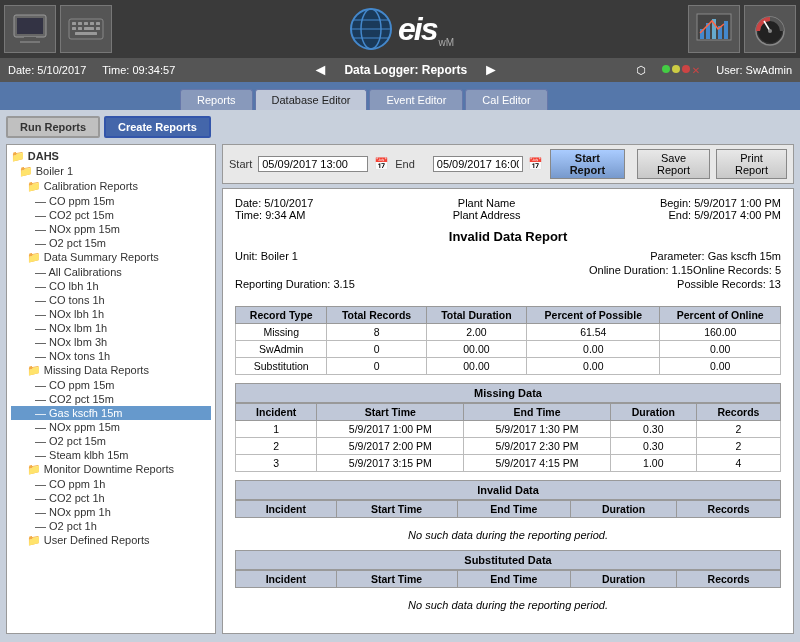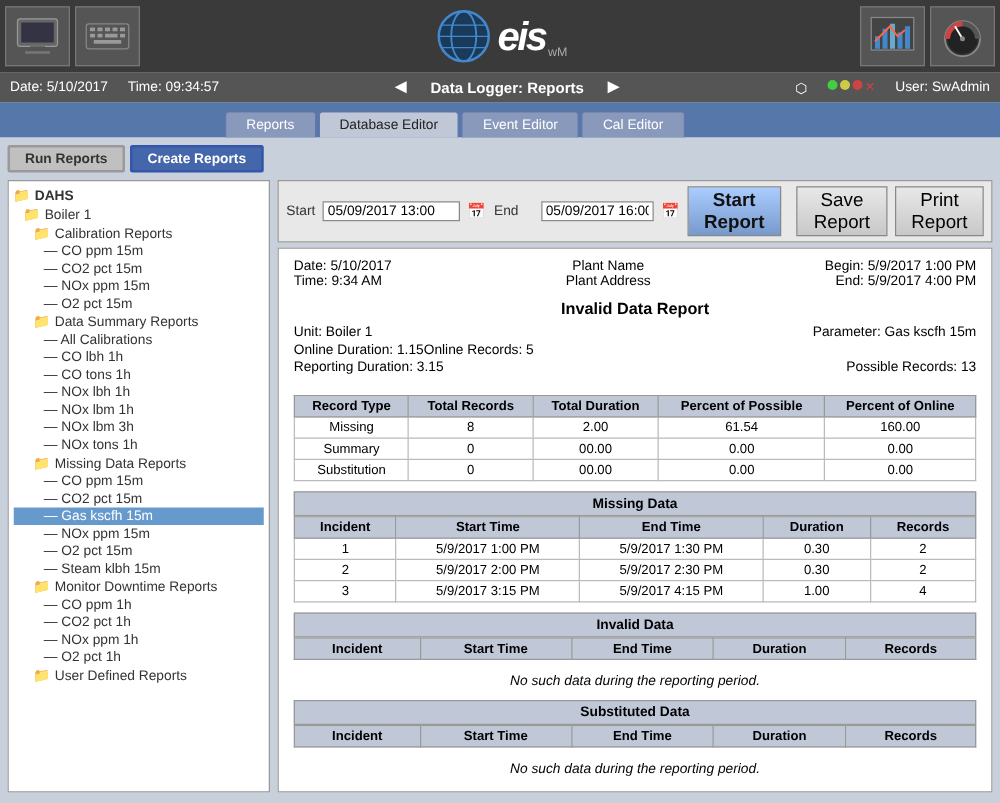--- a/index.html
+++ b/index.html
@@ -43,21 +43,21 @@
     .tree-item.level2 { padding-left: 16px; }
     .tree-item.level3 { padding-left: 24px; }
 
     
     .report-panel { flex: 1; display: flex; flex-direction: column; gap: 4px; }
 
     
     .controls-bar { background: #e8e8e8; border: 1px solid #999; padding: 4px 6px; display: flex; align-items: center; gap: 6px; }
     .ctrl-label { color: #333; font-size: 11px; }
     .ctrl-input { border: 1px solid #888; padding: 1px 3px; font-size: 11px; background: white; }
-    .ctrl-btn { background: linear-gradient(to bottom, #e8e8e8, #c8c8c8); border: 1px solid #888; padding: 2px 8px; cursor: pointer; font-size: 15px; border-radius: 0; }
+    .ctrl-btn { background: linear-gradient(to bottom, #e8e8e8, #c8c8c8); border: 1px solid #888; padding: 2px 8px; cursor: pointer; font-size: 11px; border-radius: 0; }
     .ctrl-btn.start { background: linear-gradient(to bottom, #aaccff, #7799cc); color: #111; font-weight: bold; }
     .spacer-flex { flex: 1; }
     .cal-icon { font-size: 12px; cursor: pointer; }
 
     
     .report-content { flex: 1; background: white; border: 1px solid #999; overflow-y: auto; padding: 8px 12px; font-size: 11px; }
 
     
     .report-header-section { display: flex; justify-content: space-between; margin-bottom: 8px; }
     .report-header-left { }
@@ -250,21 +250,21 @@
             <div>End: 5/9/2017 4:00 PM</div>
           </div>
         </div>
 
         <div class="report-title">Invalid Data Report</div>
 
         <div style="display:flex; justify-content:space-between; margin-bottom:2px;">
           <span>Unit: Boiler 1</span>
           <span>Parameter: Gas kscfh 15m</span>
         </div>
-        <div style="display:flex; justify-content:flex-start; margin-bottom:2px;">
+        <div style="display:flex; justify-content:flex-end; margin-bottom:2px;">
           <span>Online Duration: 1.15</span>
           <span>Online Records: 5</span>
         </div>
         <div style="display:flex; justify-content:space-between; margin-bottom:16px;">
           <span>Reporting Duration: 3.15</span>
           <span>Possible Records: 13</span>
         </div>
 
         <table class="report-table">
           <thead>
@@ -278,21 +278,21 @@
           </thead>
           <tbody>
             <tr>
               <td>Missing</td>
               <td>8</td>
               <td>2.00</td>
               <td>61.54</td>
               <td>160.00</td>
             </tr>
             <tr>
-              <td>Summary</td>
+              <td>SwAdmin</td>
               <td>0</td>
               <td>00.00</td>
               <td>0.00</td>
               <td>0.00</td>
             </tr>
             <tr>
               <td>Substitution</td>
               <td>0</td>
               <td>00.00</td>
               <td>0.00</td>

